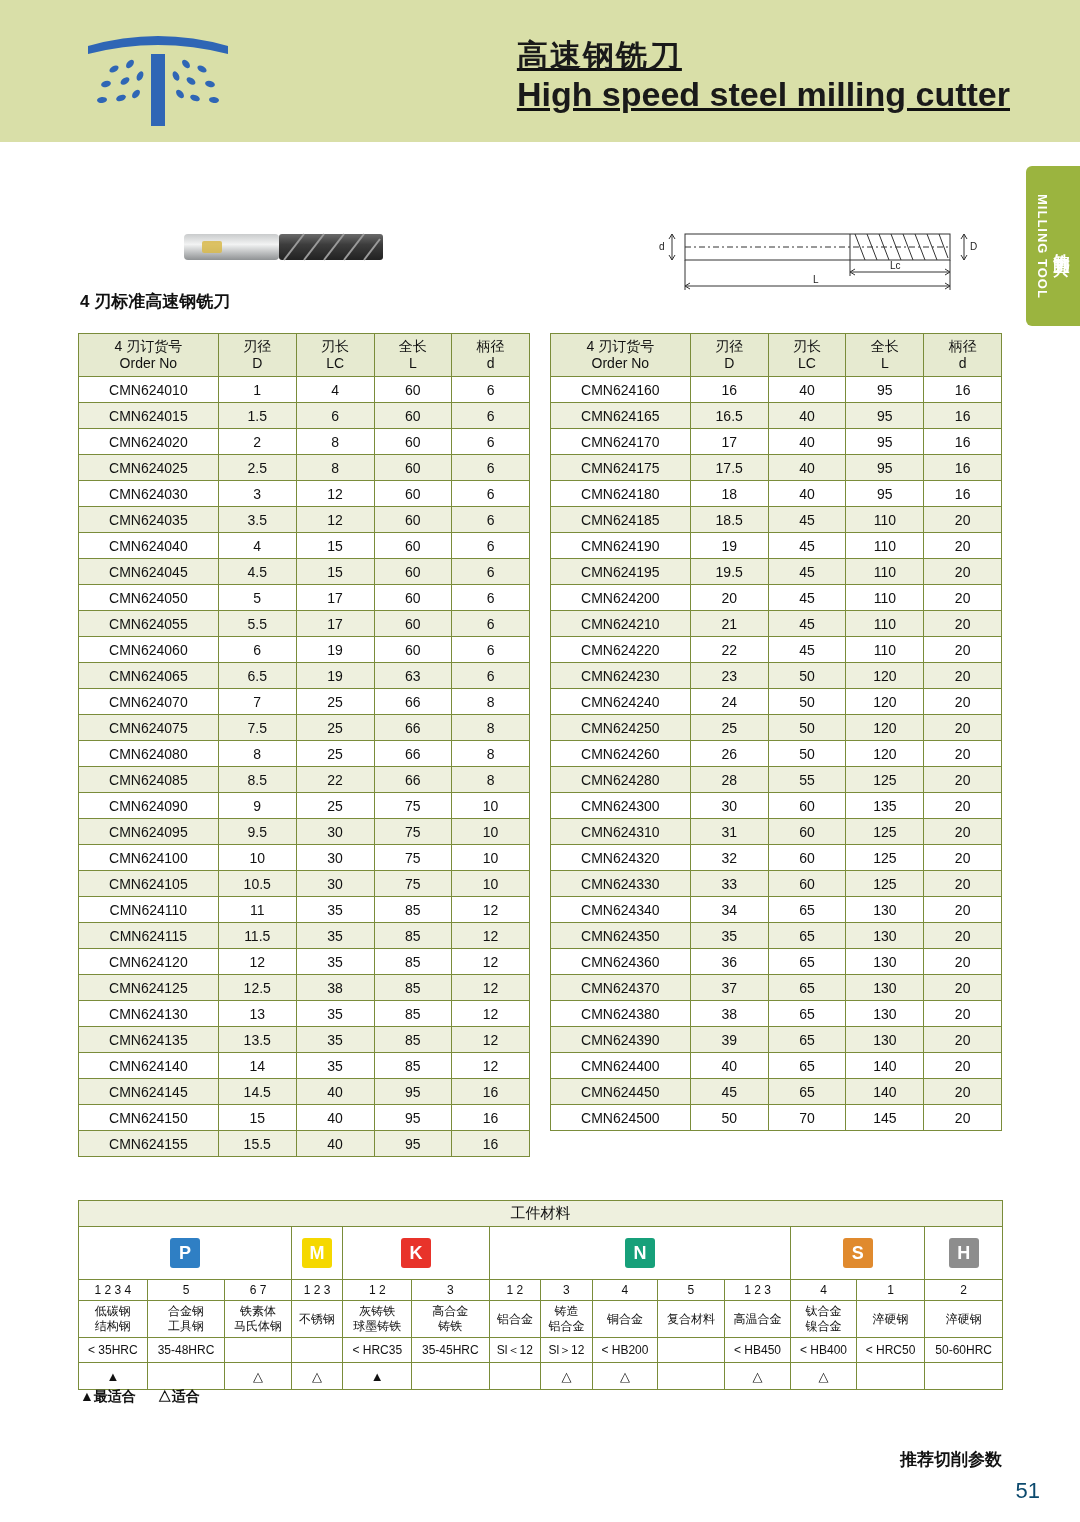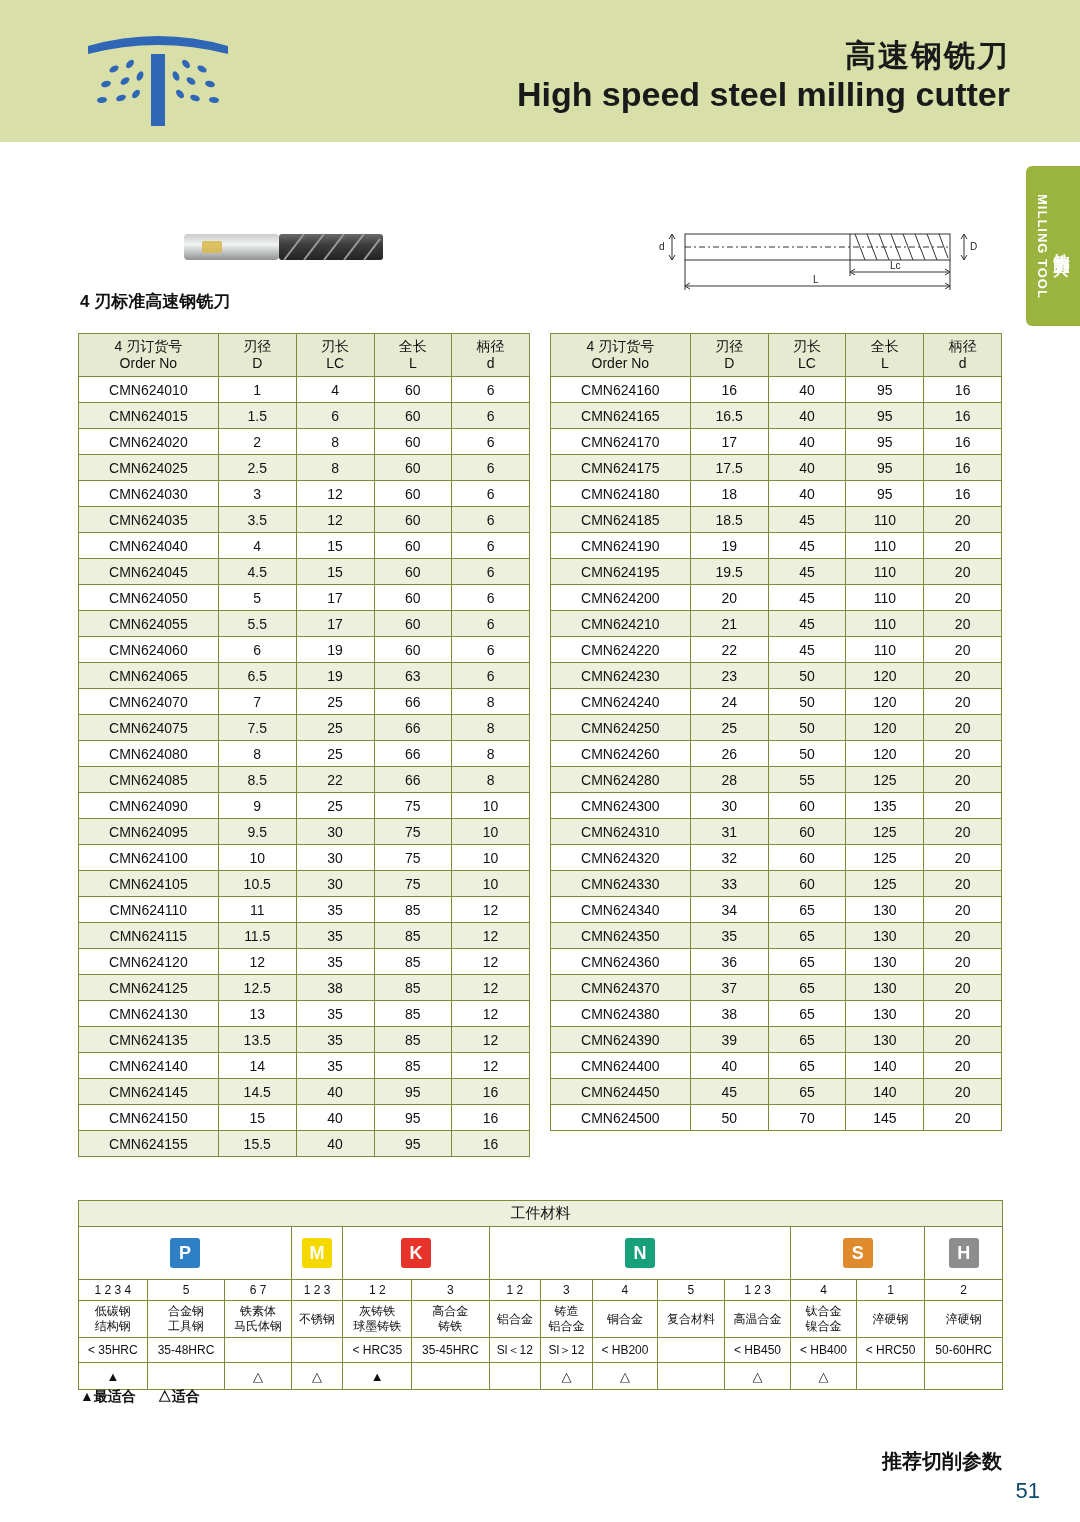--- a/index.html
+++ b/index.html
@@ -19,21 +19,21 @@
   
   .header {
     position: absolute;
     left: 0; top: 0;
     width: 1080px; height: 142px;
     background: #d9dfa8;
   }
   .header-titles {
     position: absolute;
     right: 70px; top: 38px;
-    text-align: right;
+    text-decoration: underline;
   }
   .title-cn {
     font-size: 31px;
     font-weight: bold;
     color: #1a1a1a;
     letter-spacing: 2px;
     line-height: 36px;
   }
   .title-en {
     font-size: 34px;
@@ -179,21 +179,21 @@
   .legend {
     position: absolute;
     left: 80px; top: 1388px;
     font-size: 14px;
     font-weight: bold;
   }
   .legend .sep { display:inline-block; width: 14px; }
   .recommend {
     position: absolute;
     right: 78px; top: 1448px;
-    font-size: 20px;
+    font-size: 17px;
     font-weight: bold;
   }
   .page-no {
     position: absolute;
     right: 40px; bottom: 18px;
     font-size: 22px;
     color: #0c4a6e;
   }
 </style>
 </head>

